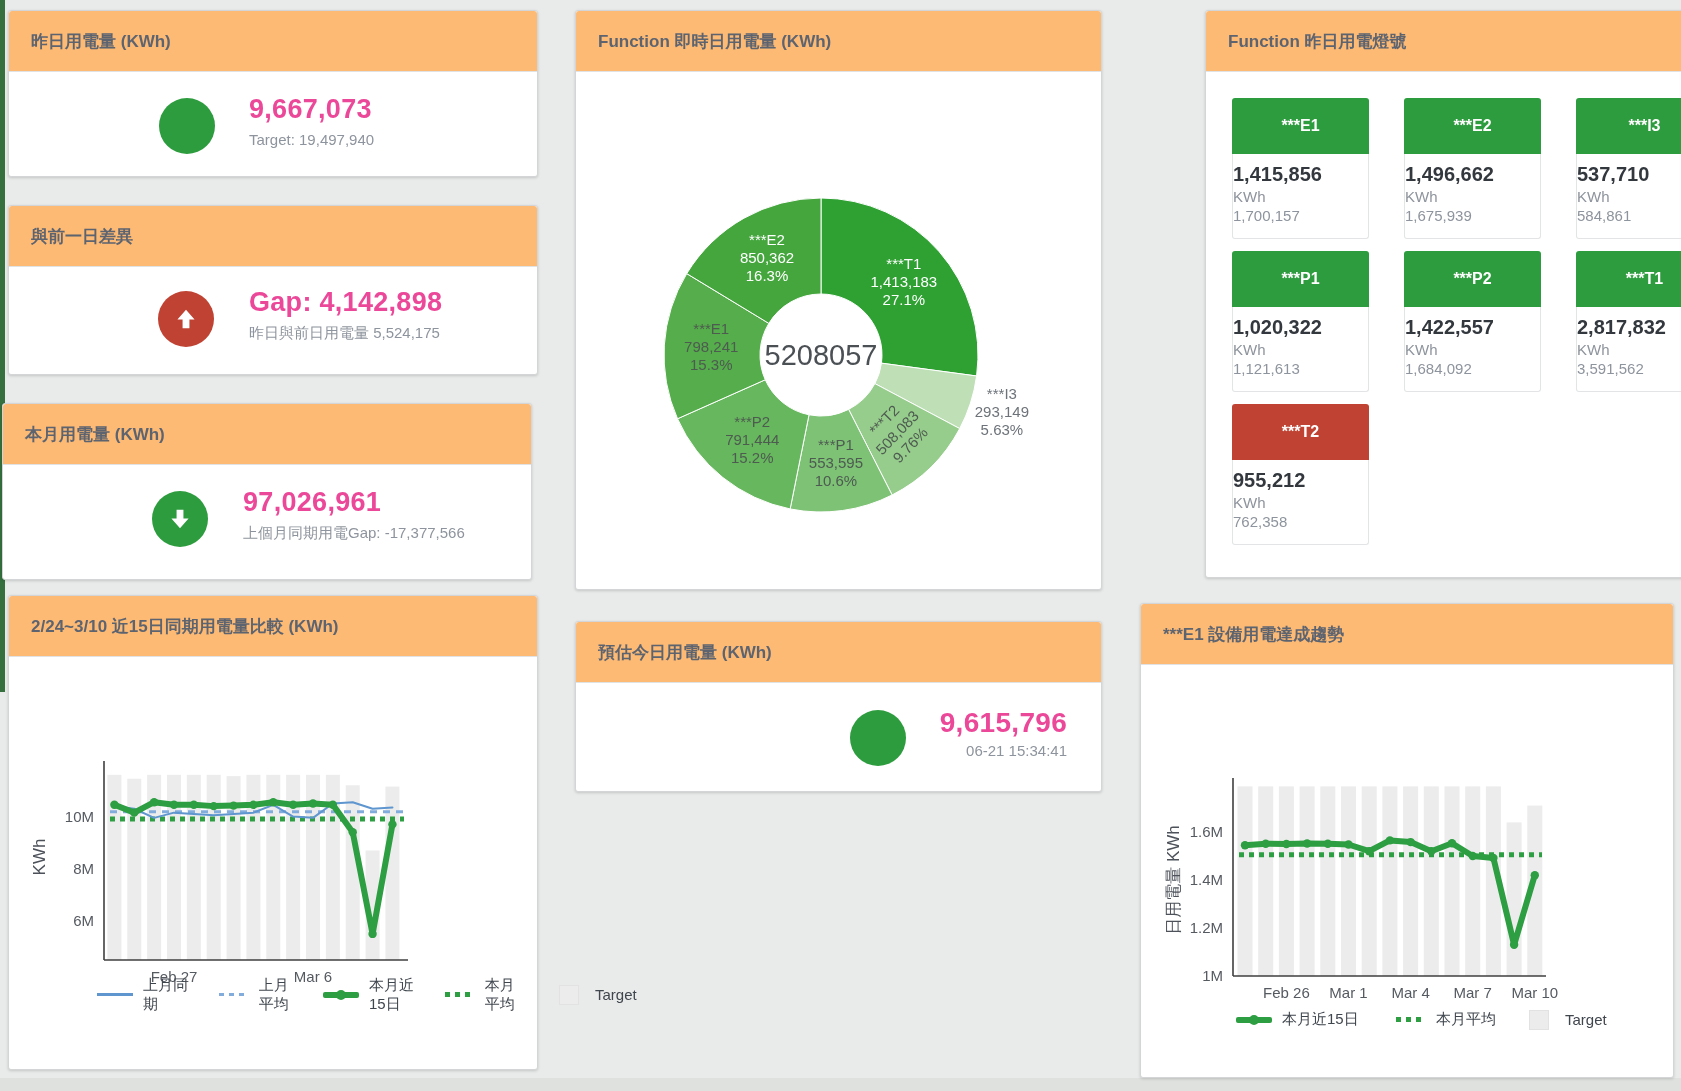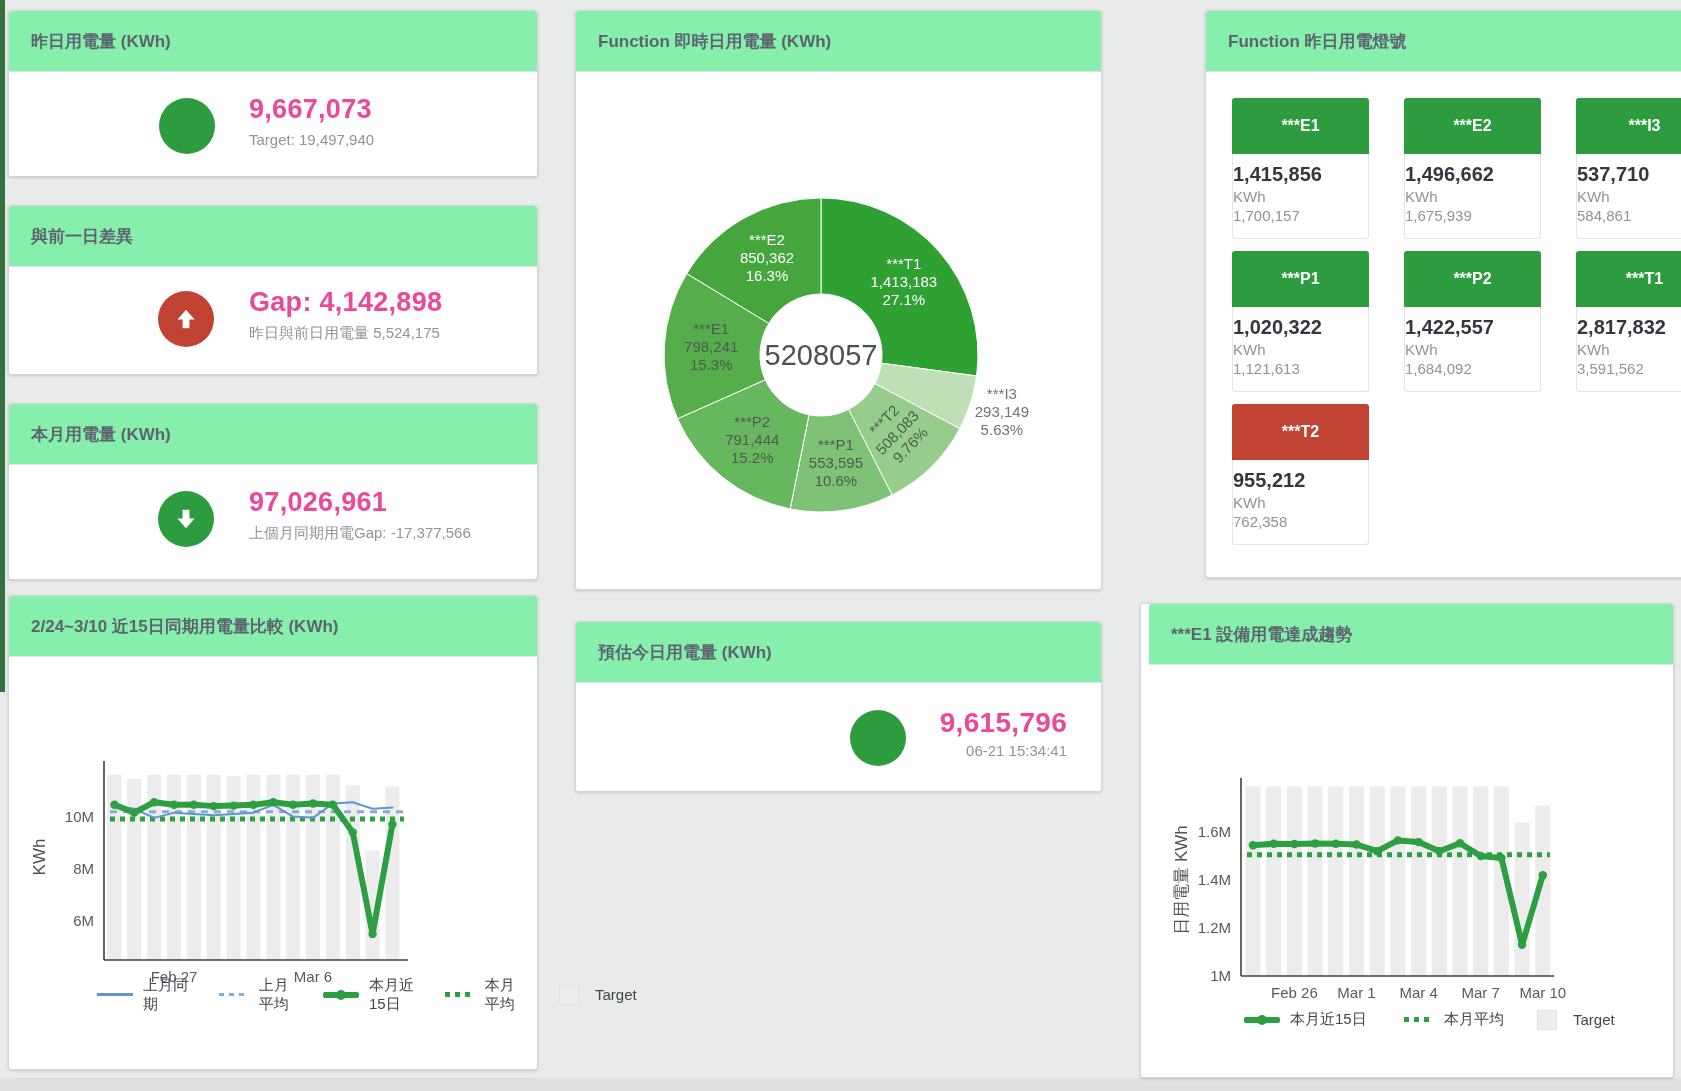--- a/index.html
+++ b/index.html
@@ -3,21 +3,21 @@
 <meta charset="utf-8">
 <style>
   html,body{margin:0;padding:0;}
   body{width:1681px;height:1091px;position:relative;background:#e9eaea;
        font-family:"Liberation Sans","DejaVu Sans",sans-serif;overflow:hidden;}
   .edge-strip{position:absolute;left:0;top:0;width:5px;height:692px;background:#35703e;}
   .bottom-strip{position:absolute;left:0;top:1078px;width:1681px;height:13px;background:#dfe1df;}
 
   .card{position:absolute;background:#fff;border:1px solid #d4d5d6;border-radius:3px;
         box-shadow:0 1px 3px rgba(0,0,0,.16);box-sizing:border-box;}
-  .card-h{height:60px;display:flex;align-items:center;padding:0 22px;background:#86efac;
+  .card-h{height:60px;display:flex;align-items:center;padding:0 22px;background:#fdba74;
           border-bottom:1px solid #e1e2e3;border-radius:3px 3px 0 0;}
   .card-h span{font-size:17px;font-weight:bold;color:#5d6470;}
   .card-b{position:relative;height:calc(100% - 61px);}
 
   .dot{position:absolute;border-radius:50%;width:56px;height:56px;display:flex;
        align-items:center;justify-content:center;}
   .dot.green{background:#2d9c3e;}
   .dot.red{background:#bf4232;}
   .kpi-text{position:absolute;}
   .kpi-value{font-size:27px;font-weight:bold;color:#ec4899;letter-spacing:.3px;}
@@ -89,21 +89,21 @@
           <path d="M28 12 L43 29 H34 V44 H22 V29 H13 Z" fill="#fff"></path>
         </svg>
     </div>
     <div class="kpi-text" style="left:240px;top:20px;">
       <div class="kpi-value">Gap: 4,142,898</div>
       <div class="kpi-sub">昨日與前日用電量 5,524,175</div>
     </div>
   </div>
 </section>
 
-<section class="card" style="left:8px;top:403px;width:530px;height:177px;">
+<section class="card" style="left:2px;top:403px;width:530px;height:177px;">
   <header class="card-h">
     <span>本月用電量 (KWh)</span>
   </header>
   <div class="card-b">
     <div class="dot green" style="left:149px;top:26px;">
       <svg width="32" height="32" viewBox="0 0 56 56" style="position:static">
           <path d="M28 44 L43 27 H34 V12 H22 V27 H13 Z" fill="#fff"></path>
         </svg>
     </div>
     <div class="kpi-text" style="left:240px;top:22px;">
@@ -308,21 +308,21 @@
         <div class="tile-b">
             <div class="tile-v">955,212</div>
           <div class="tile-u">KWh</div>
           <div class="tile-t">762,358</div>
           </div>
       </div>
     </div>
   </div>
 </section>
 
-<section class="card" style="left:1140px;top:603px;width:534px;height:475px;padding-left:8px;">
+<section class="card" style="left:1140px;top:603px;width:534px;height:475px;">
   <header class="card-h">
     <span>***E1 設備用電達成趨勢</span>
   </header>
   <div class="card-b">
     <svg id="chart-e1" width="534" height="345">
         <rect x="96.5" y="121.39999999999998" width="15" height="189.60000000000002" fill="#ececec"></rect>
         <rect x="117.2" y="121.39999999999998" width="15" height="189.60000000000002" fill="#ececec"></rect>
         <rect x="137.9" y="121.39999999999998" width="15" height="189.60000000000002" fill="#ececec"></rect>
         <rect x="158.6" y="121.39999999999998" width="15" height="189.60000000000002" fill="#ececec"></rect>
         <rect x="179.3" y="121.39999999999998" width="15" height="189.60000000000002" fill="#ececec"></rect>

